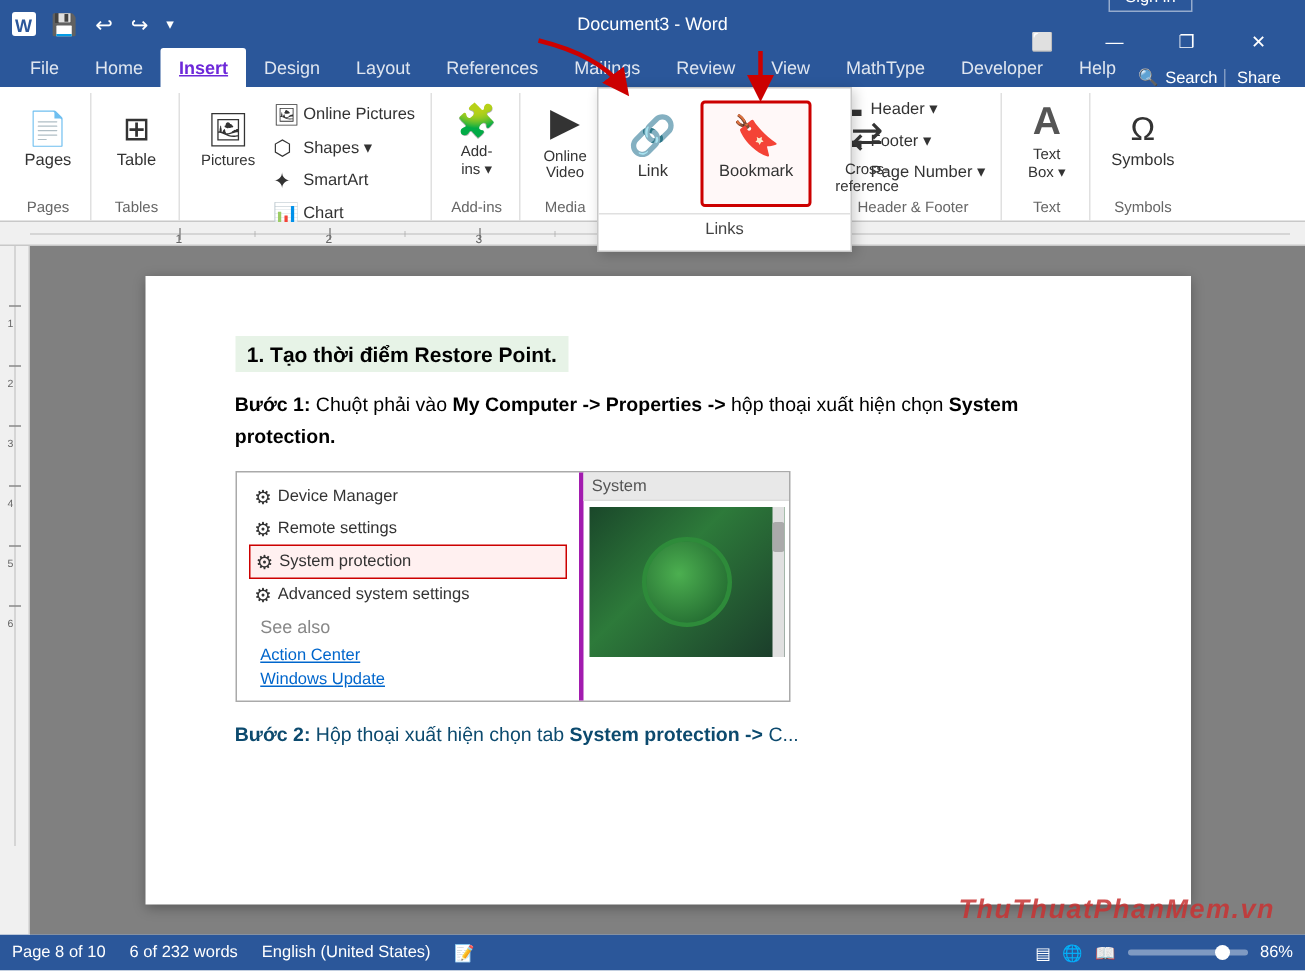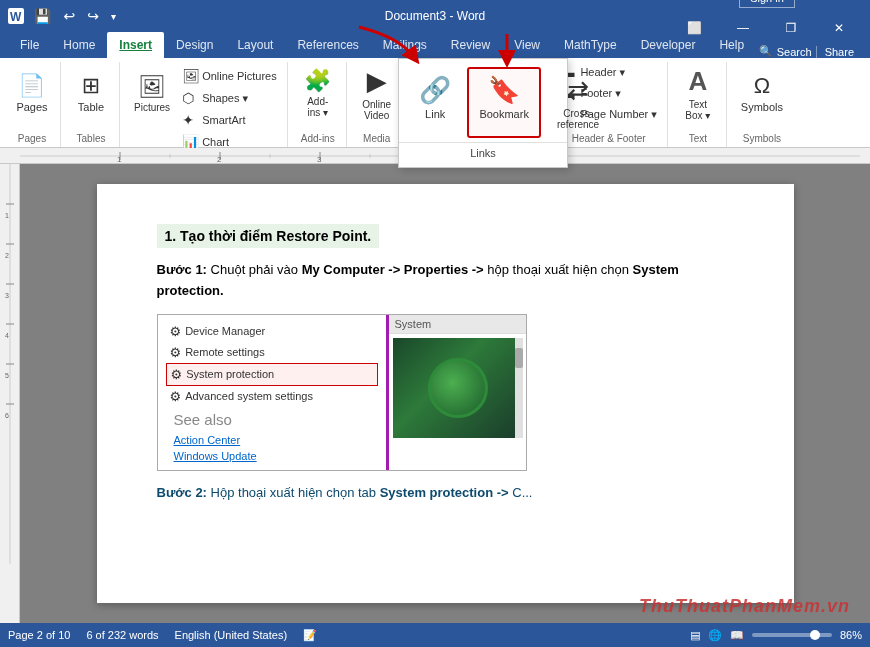--- a/index.html
+++ b/index.html
@@ -12,21 +12,21 @@
     .title-bar-right { display: flex; align-items: center; gap: 4px; flex-direction: column; }
     .tb-icon { width: 16px; height: 16px; display: flex; align-items: center; justify-content: center; font-size: 14px; }
     .title-btn { width: 46px; height: 32px; display: flex; align-items: center; justify-content: center; font-size: 12px; cursor: pointer; }
     .quick-access { display: flex; gap: 4px; align-items: center; }
     .qa-btn { color: white; font-size: 14px; cursor: pointer; padding: 2px 4px; }
     .sign-in-btn { background: #2b579a; border: 1px solid rgba(255,255,255,0.5); color: white; padding: 3px 10px; font-size: 11px; cursor: pointer; }
 
     
     .ribbon-tabs { background: #2b579a; display: flex; align-items: flex-end; padding: 0 8px; height: 26px; }
     .ribbon-tab { color: rgba(255,255,255,0.85); font-size: 12px; padding: 4px 12px; cursor: pointer; height: 26px; display: flex; align-items: center; }
-    .ribbon-tab.active { background: #fff; color: #15803d; font-weight: 600; border-radius: 2px 2px 0 0; text-decoration: underline; }
+    .ribbon-tab.active { background: #fff; color: #6d28d9; font-weight: 600; border-radius: 2px 2px 0 0; text-decoration: underline; }
 
     
     .ribbon { background: #fff; border-bottom: 1px solid #c8c8c8; height: 90px; display: flex; align-items: stretch; padding: 4px 4px 0 4px; gap: 2px; }
     .ribbon-group { display: flex; flex-direction: column; align-items: center; border-right: 1px solid #e0e0e0; padding: 0 6px 0 6px; min-width: 50px; }
     .ribbon-group-inner { display: flex; align-items: flex-start; gap: 2px; flex: 1; }
     .ribbon-group-label { font-size: 10px; color: #666; padding: 2px 0 3px 0; text-align: center; }
     .rg-last { border-right: none; }
 
     
     .r-btn { display: flex; flex-direction: column; align-items: center; justify-content: center; cursor: pointer; padding: 4px 6px; border-radius: 3px; min-width: 44px; height: 62px; font-size: 11px; text-align: center; color: #333; }
@@ -61,21 +61,21 @@
     .doc-img-body { display: flex; }
     .doc-img-left { padding: 6px 8px; flex: 1; }
     .doc-img-menu-item { display: flex; align-items: center; gap: 4px; padding: 3px 4px; font-size: 11px; cursor: pointer; color: #333; }
     .doc-img-menu-item.selected { border: 1px solid #c00; background: #fff0f0; }
     .doc-img-right { width: 140px; border-left: 3px solid #a21caf; display: flex; flex-direction: column; }
     .doc-img-right-header { background: #e8e8e8; padding: 3px 6px; font-size: 11px; color: #555; border-bottom: 1px solid #ddd; }
     .system-img { width: 130px; height: 100px; background: linear-gradient(135deg, #1a472a 0%, #2d7a3a 40%, #1a3a2a 100%); margin: 4px; display: flex; align-items: center; justify-content: center; position: relative; overflow: hidden; }
     .sys-circle { width: 60px; height: 60px; border-radius: 50%; background: radial-gradient(circle at 40% 40%, #4CAF50, #1a5c2a); border: 3px solid #2e8b3a; position: relative; }
     .sys-scroll { width: 8px; background: #e0e0e0; height: 100%; position: absolute; right: 0; top: 0; }
     .sys-scroll-thumb { background: #aaa; height: 20px; margin-top: 10px; border-radius: 2px; }
-    .see-also { color: #888; font-size: 15px; padding: 4px 8px; }
+    .see-also { color: #888; font-size: 12px; padding: 4px 8px; }
     .see-also-link { color: #0066cc; text-decoration: underline; cursor: pointer; display: block; padding: 2px 8px; font-size: 11px; }
     .doc-para2 { font-size: 13px; color: #0c4a6e; margin-top: 12px; line-height: 1.6; }
 
     
     .status-bar { background: #2b579a; height: 24px; display: flex; align-items: center; justify-content: space-between; padding: 0 8px; color: white; font-size: 11px; }
     .status-left { display: flex; gap: 16px; align-items: center; }
     .status-right { display: flex; gap: 8px; align-items: center; }
     .zoom-slider { width: 80px; height: 4px; background: rgba(255,255,255,0.4); border-radius: 2px; position: relative; }
     .zoom-thumb { width: 10px; height: 10px; background: white; border-radius: 50%; position: absolute; top: -3px; left: 72%; }
 
@@ -393,21 +393,21 @@
         <b>Bước 2:</b> Hộp thoại xuất hiện chọn tab <b>System protection -&gt;</b> C...
       </div>
     </div>
 
     <div class="watermark">ThuThuatPhanMem.vn</div>
   </div>
 </div>
 
 <div class="status-bar">
   <div class="status-left">
-    <span>Page 2 of 10</span>
+    <span>Page 8 of 10</span>
     <span>6 of 232 words</span>
     <span>English (United States)</span>
     <span>📝</span>
   </div>
   <div class="status-right">
     <span style="cursor:pointer;">▤</span>
     <span style="cursor:pointer;">🌐</span>
     <span style="cursor:pointer;">📖</span>
     <div class="zoom-slider">
       <div class="zoom-thumb"></div>

